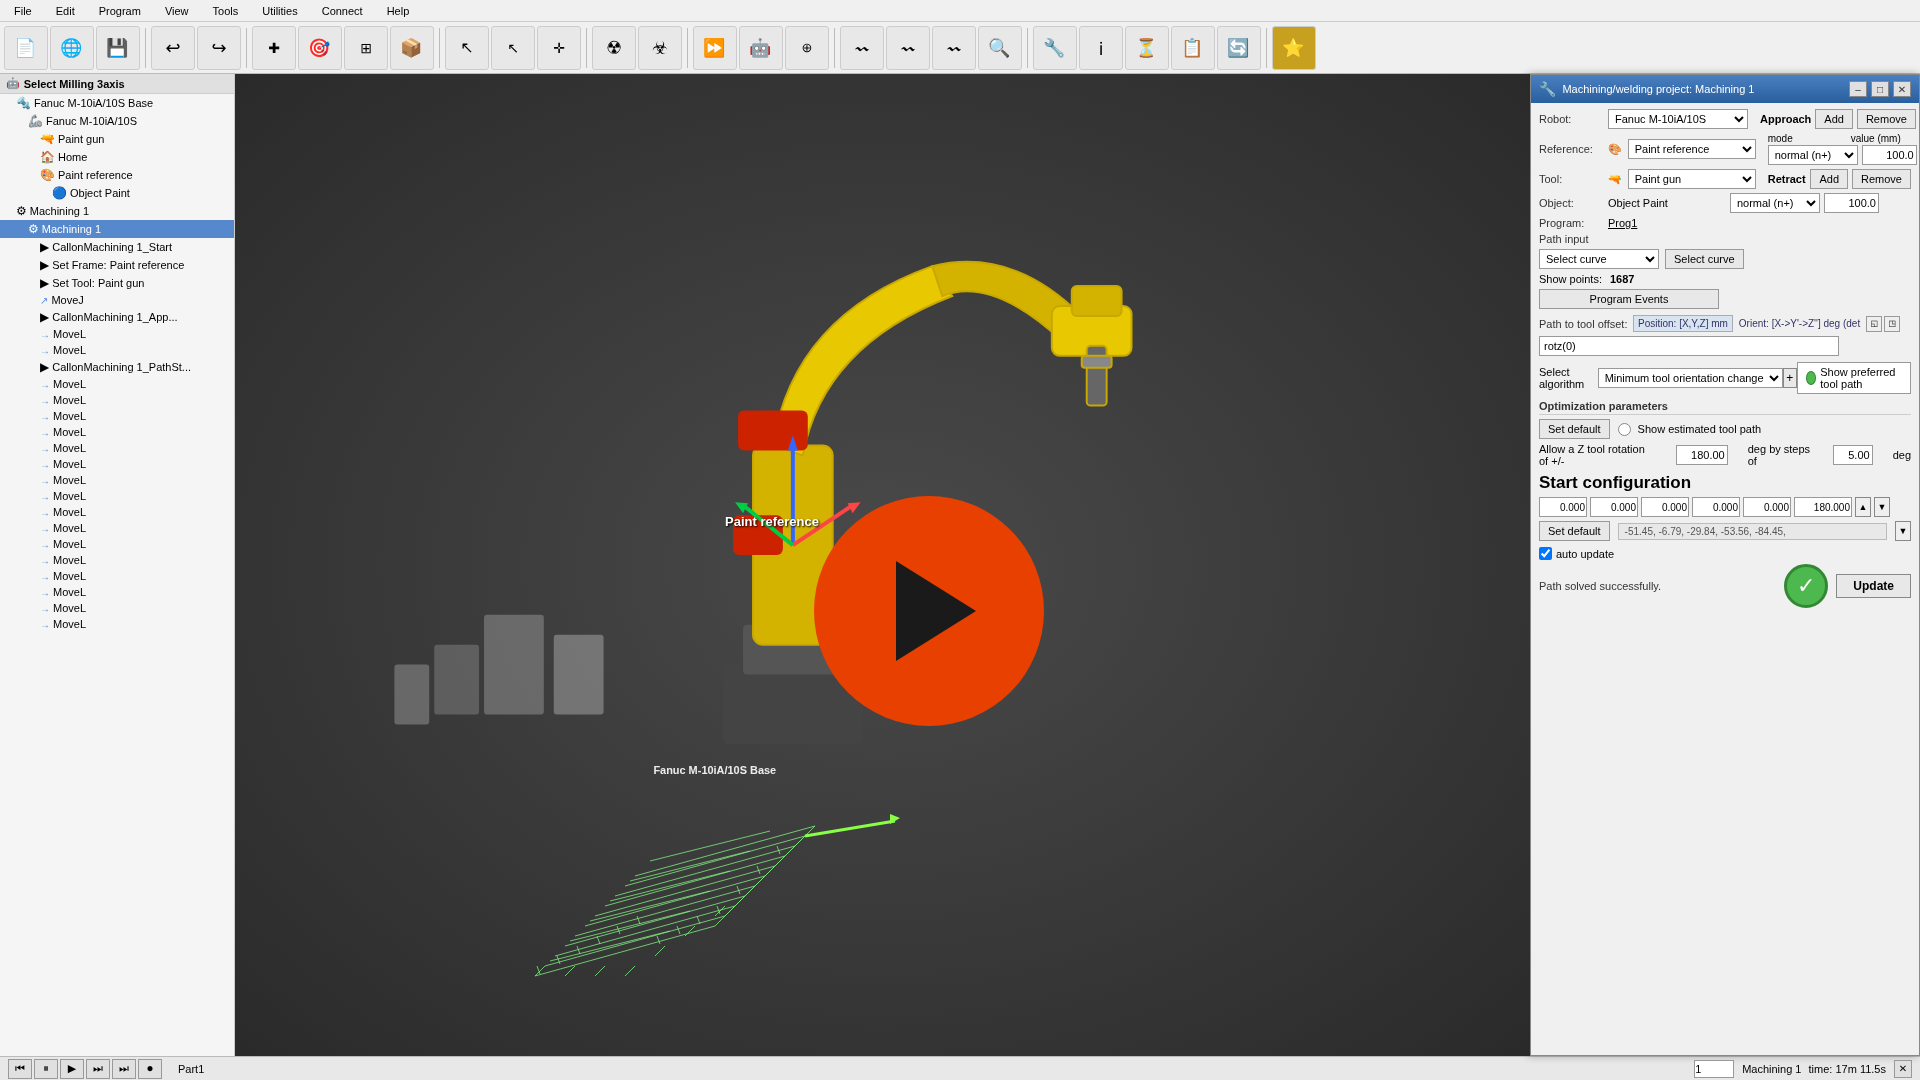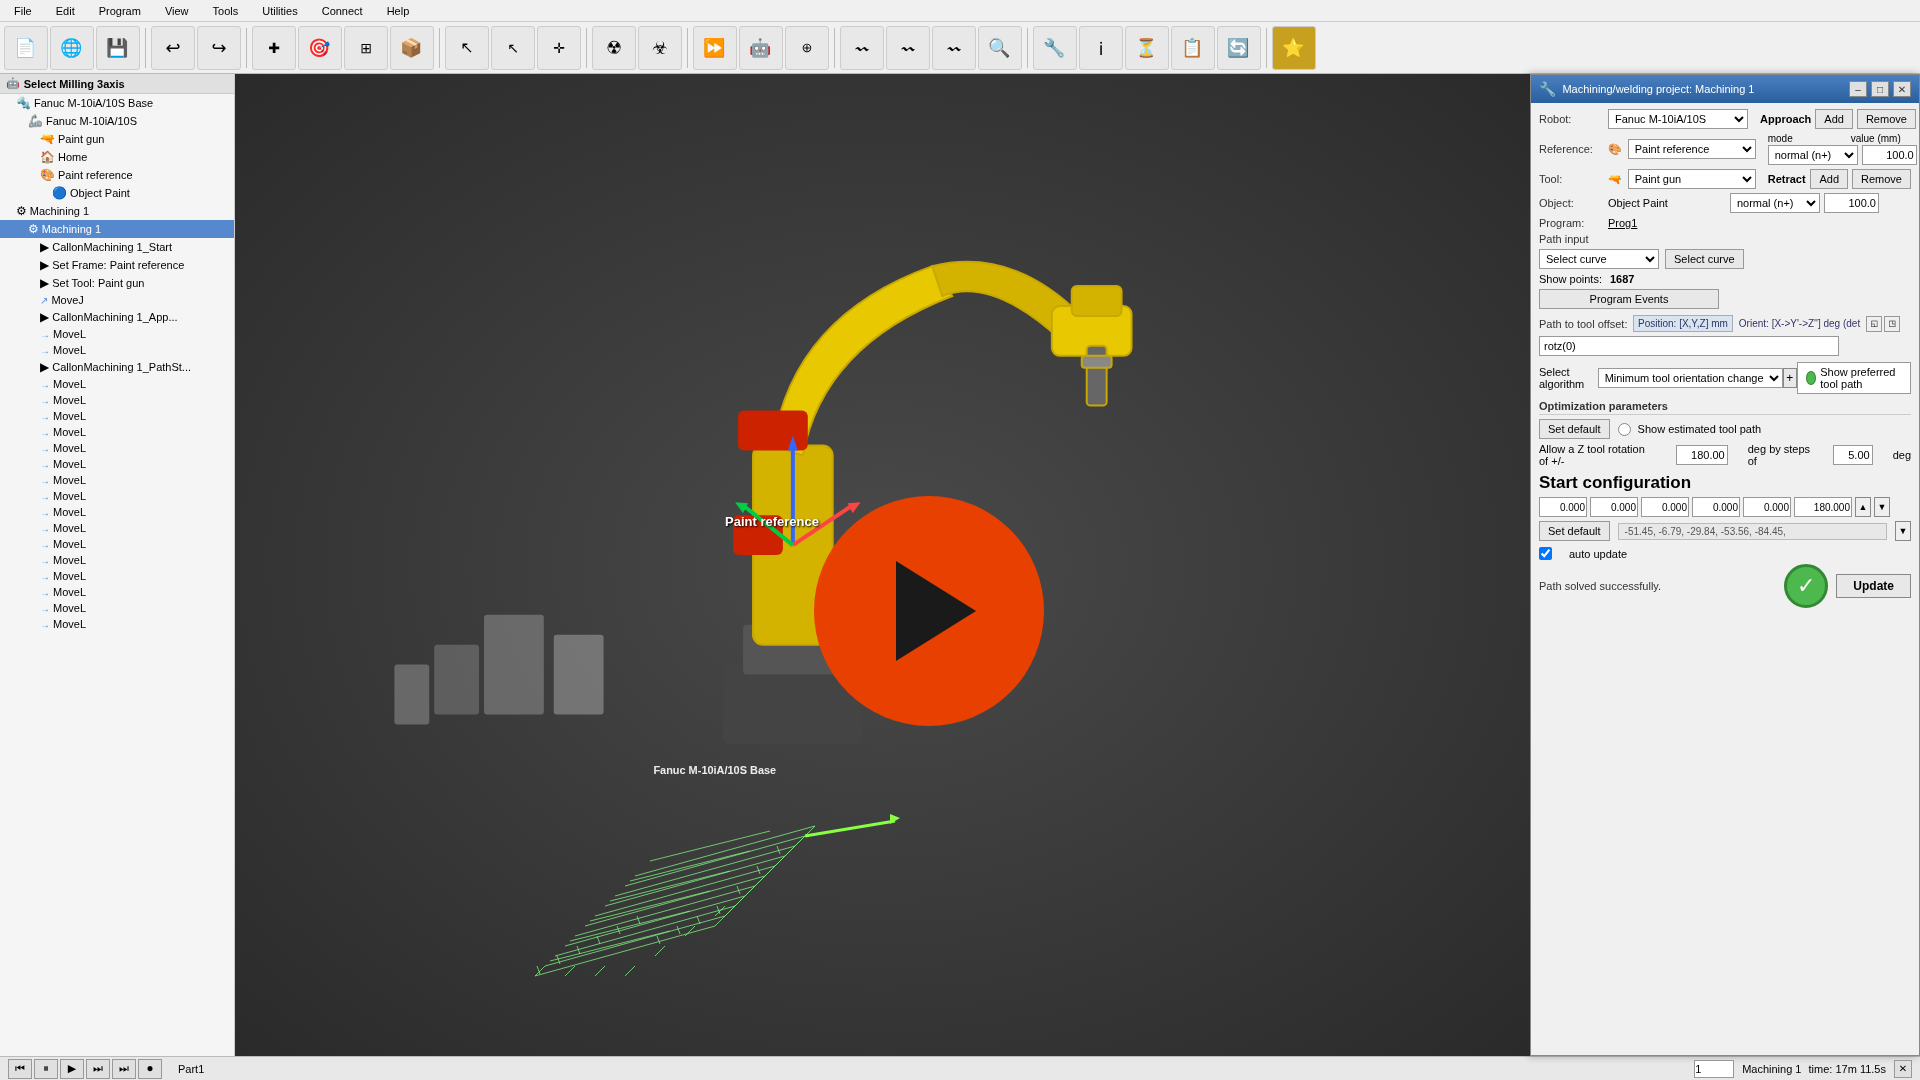--- a/index.html
+++ b/index.html
@@ -167,21 +167,21 @@
 
     .z-rotation-row {
       display: flex; align-items: center; gap: 20px; margin-bottom: 4px; font-size: 11px;
     }
 
     .start-config-section { margin-bottom: 6px; }
     .start-config-title { font-size: 17px; font-weight: bold; margin-bottom: 4px; }
     .start-config-inputs { display: flex; gap: 3px; flex-wrap: wrap; align-items: center; }
     .start-config-inputs input { width: 48px; height: 20px; border: 1px solid #999; font-size: 10px; text-align: right; padding: 0 1px; }
 
-    .checkbox-row { display: flex; align-items: center; gap: 17px; margin-bottom: 4px; }
+    .checkbox-row { display: flex; align-items: center; gap: 4px; margin-bottom: 4px; }
 
     .status-row {
       display: flex; align-items: center; gap: 8px; margin-bottom: 4px;
     }
     .green-check {
       width: 44px; height: 44px; background: #4db84d; border-radius: 50%;
       border: 3px solid #338833; display: flex; align-items: center;
       justify-content: center; font-size: 22px; color: white; flex-shrink: 0;
     }
 

